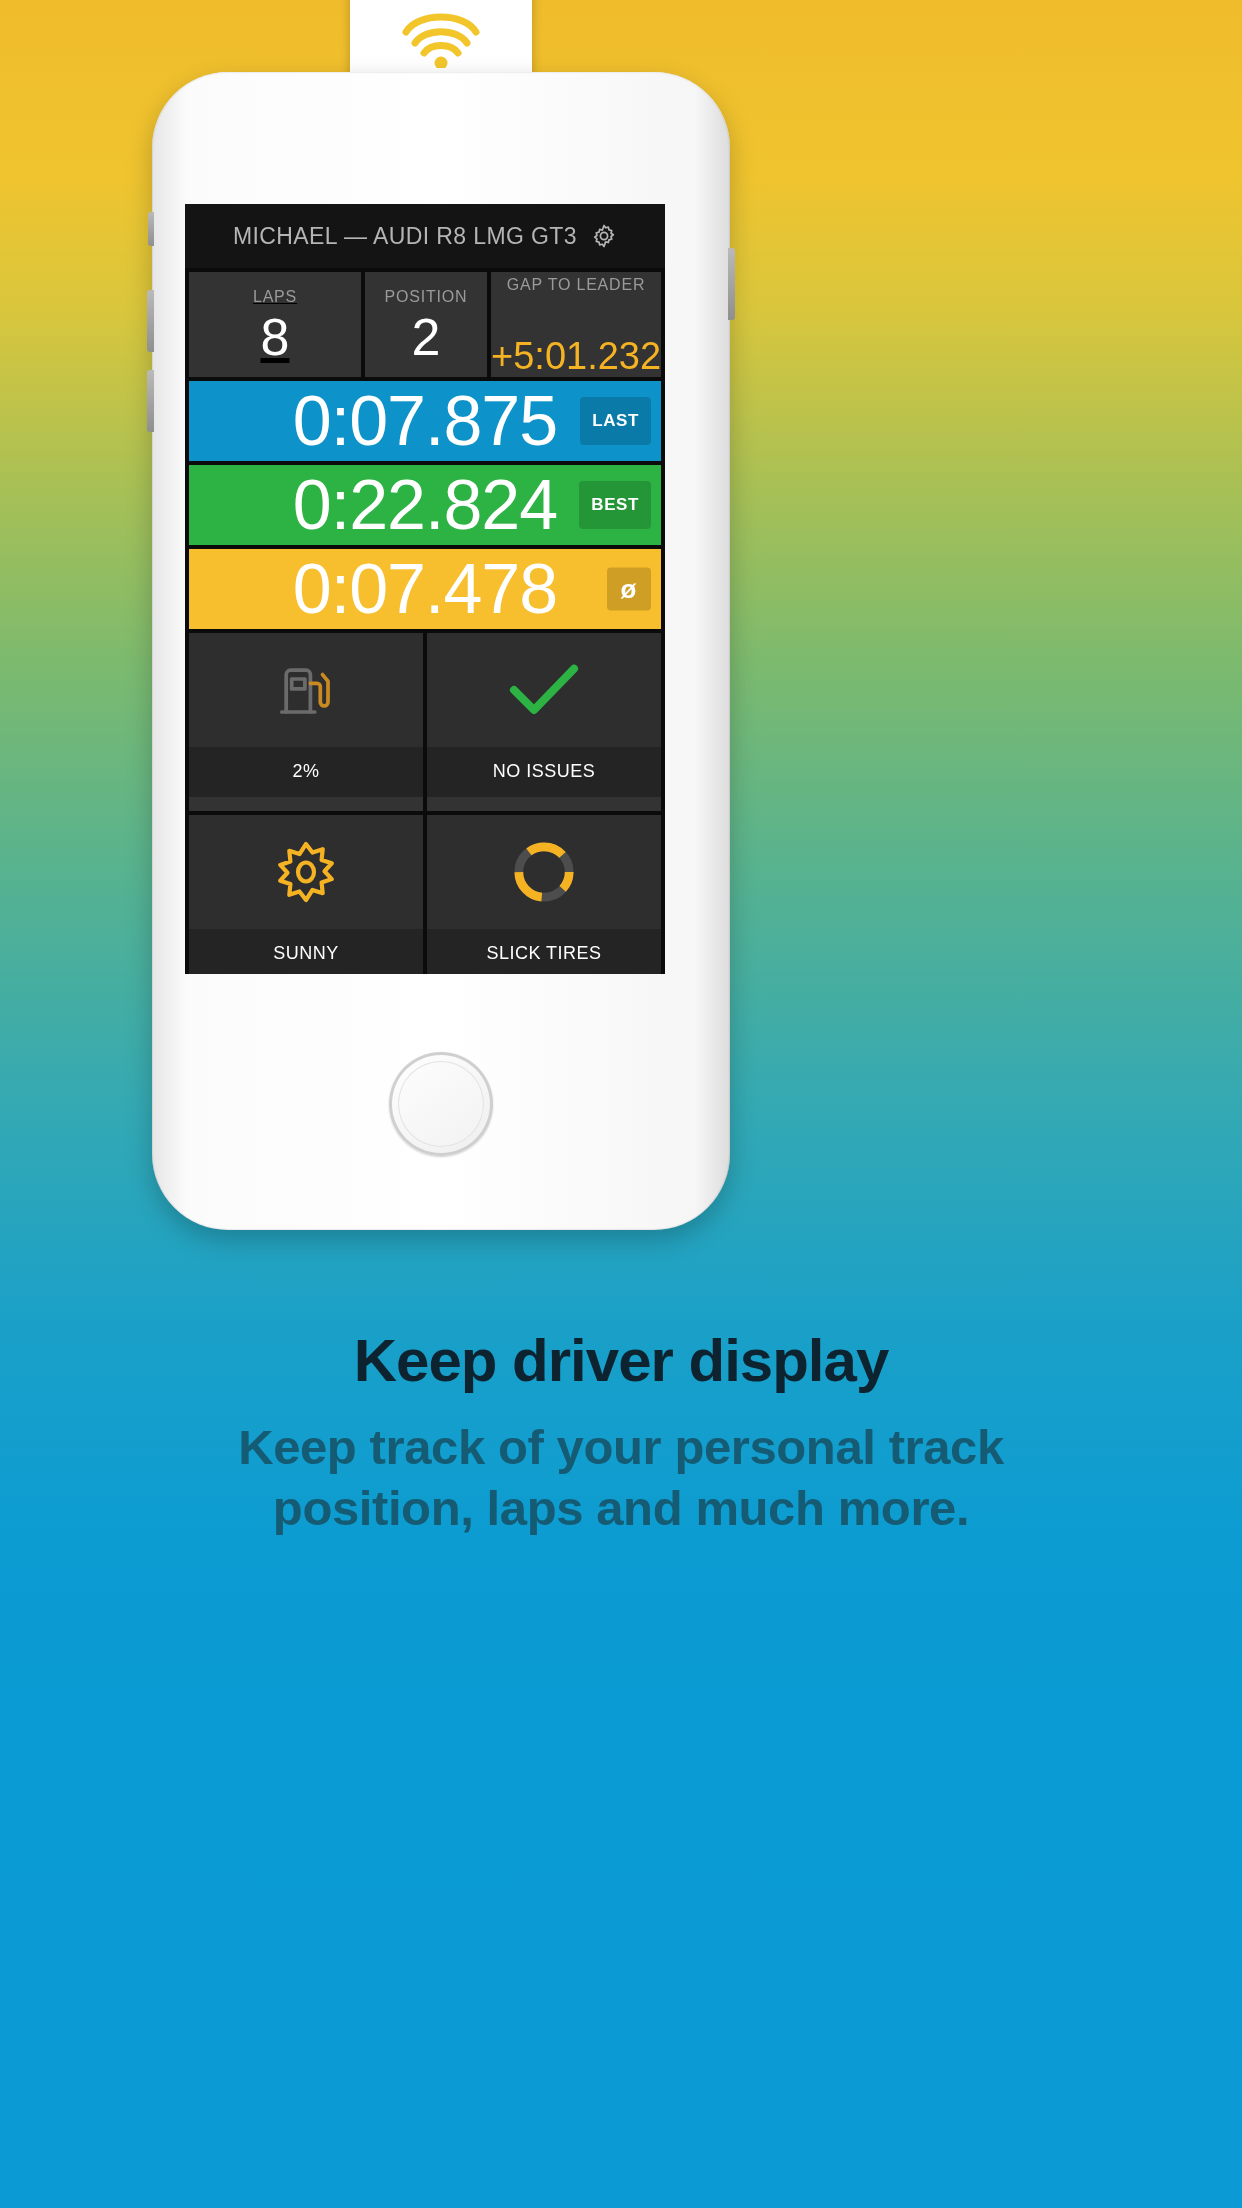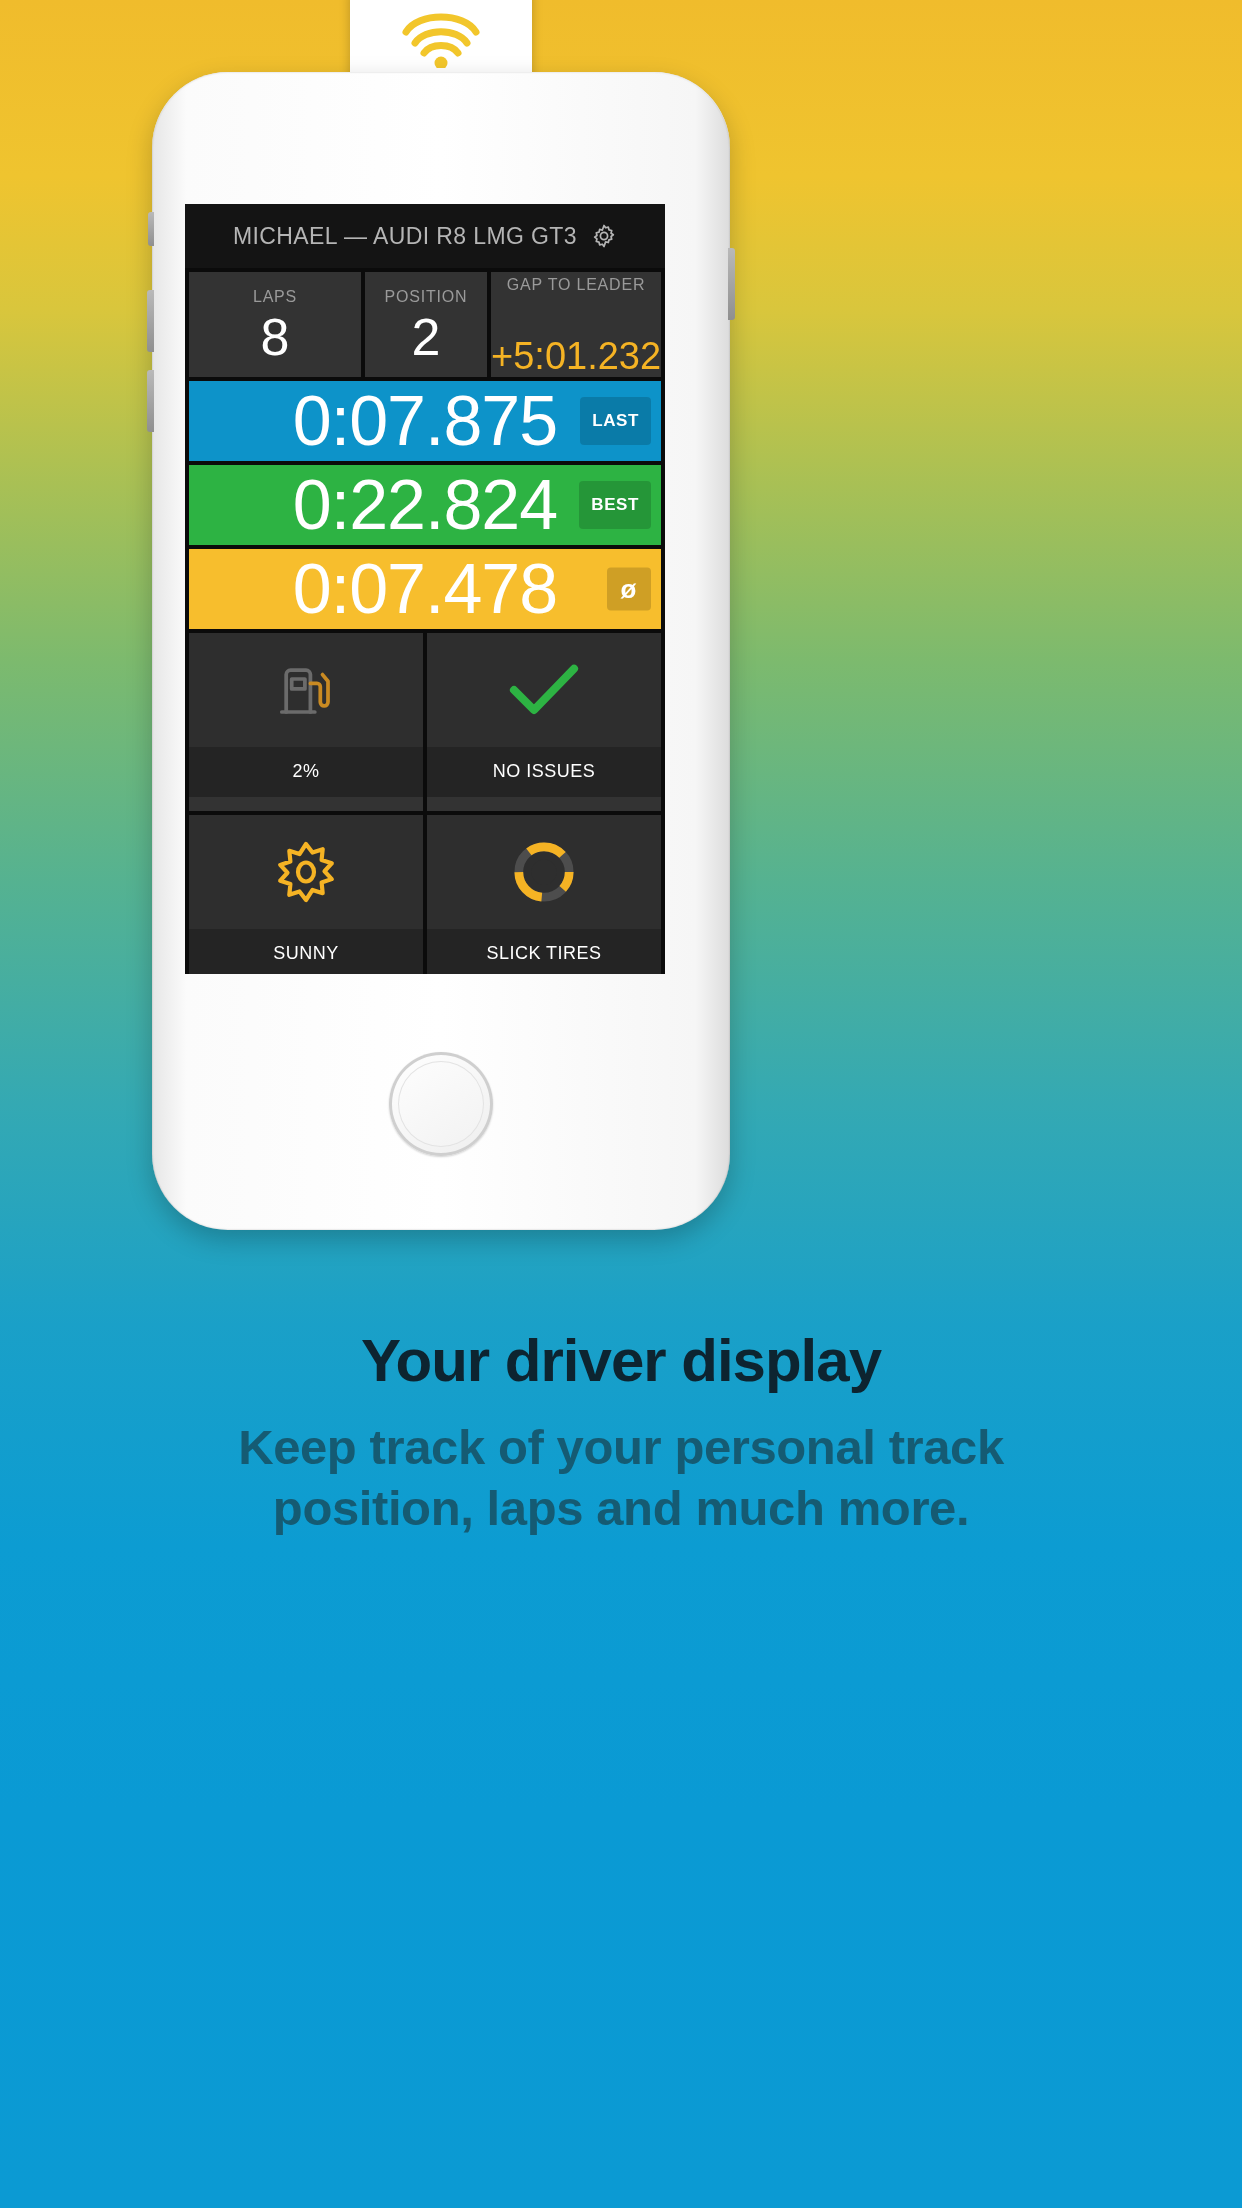--- a/index.html
+++ b/index.html
@@ -95,21 +95,21 @@
     color:#b5b5b5; font-size:23px; letter-spacing:.4px; font-weight:400;
   }
   .gear{ width:26px; height:26px; flex:0 0 26px; }
 
   .stats-row{ display:flex; gap:4px; padding:4px 4px 0 4px; height:132px; }
   .stat{
     background:#333333; flex:1;
     display:flex; flex-direction:column; align-items:center; justify-content:center;
     padding-top:4px;
   }
-  .stat.laps{ flex:0 0 172px; }
+  .stat.laps{ flex:0 0 172px;text-decoration:underline; }
   .stat.pos { flex:0 0 122px; }
   .stat.gap { flex:1;gap:33px; }
   .stat-label{
     color:#9a9a9a; font-size:16px; letter-spacing:.8px; font-weight:400;
   }
   .stat-value{
     color:#ffffff; font-size:52px; font-weight:400; line-height:1.05; margin-top:4px;
   }
   .stat-value.amber{ color:#F5B324; font-size:38px; font-weight:500; margin-top:10px; }
 
@@ -275,18 +275,18 @@
         </div>
 
       </div>
     </div>
   </div>
 
   <div class="home-btn"></div>
 </div>
 
 <div class="caption">
-  <div class="cap-title">Your driver display</div>
+  <div class="cap-title">Keep driver display</div>
   <div class="cap-sub">
     <div>Keep track of your personal track</div>
     <div>position, laps and much more.</div>
   </div>
 </div>
 
 </body></html>

